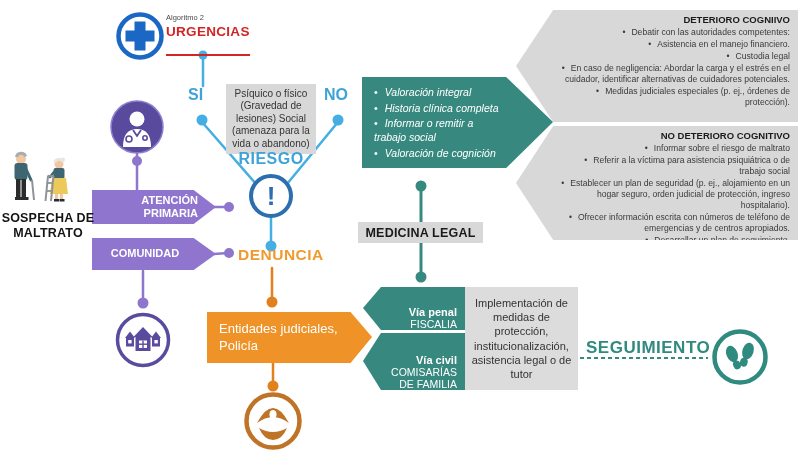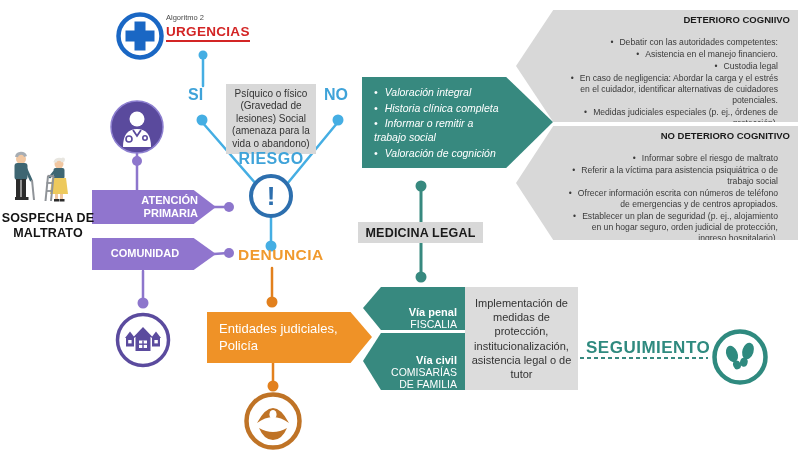--- a/index.html
+++ b/index.html
@@ -3,21 +3,21 @@
 <meta charset="utf-8">
 <style>
   html,body{margin:0;padding:0;background:#fff;font-family:"Liberation Sans",sans-serif;}
   #canvas{position:relative;width:799px;height:453px;background:#fff;overflow:hidden;}
   svg.overlay{position:absolute;left:0;top:0;z-index:1;}
   .node{position:absolute;z-index:2;box-sizing:border-box;}
   .label{position:absolute;z-index:3;}
 
   
   .algoritmo{left:166px;top:13px;font-size:7.5px;color:#4a4a4a;}
-  .urgencias{left:166px;top:24px;font-size:13.5px;font-weight:bold;color:#d32525;border-bottom:2px solid #d32525;padding-bottom:1px;letter-spacing:.3px;}
+  .urgencias{left:166px;top:24px;font-size:13.5px;font-weight:bold;color:#d32525;border-bottom:2px solid #d32525;padding-bottom:15px;letter-spacing:.3px;}
   .si{left:188px;top:86px;font-size:16px;font-weight:bold;color:#3fa3d9;}
   .no{left:324px;top:86px;font-size:16px;font-weight:bold;color:#3fa3d9;}
   .riesgo{left:234px;top:150px;width:74px;text-align:center;font-size:16px;font-weight:bold;color:#3fa3d9;letter-spacing:.5px;}
   .risk-circle{left:249px;top:174px;width:44px;height:44px;border:4px solid #2d6fae;border-radius:50%;background:#fff;z-index:2;
     display:flex;align-items:center;justify-content:center;font-size:26px;font-weight:bold;color:#2d6fae;}
   .factors-box{left:226px;top:84px;width:90px;height:70px;background:#d8d8d8;color:#333;font-size:10px;line-height:1.25;
     display:flex;align-items:center;justify-content:center;text-align:center;padding:2px;}
 
   
   .sospecha{left:-2px;top:211px;width:100px;text-align:center;font-size:12.5px;font-weight:bold;color:#141414;line-height:1.2;letter-spacing:.2px;}
@@ -39,21 +39,21 @@
   .assess-arrow ul{margin:0;padding:9px 48px 0 12px;list-style:none;font-size:10.5px;line-height:1.3;}
   .assess-arrow li{margin-bottom:2px;font-style:italic;}
   .assess-arrow li::before{content:"•";margin-right:7px;}
 
   
   .banner{background:#d8d8d8;color:#3a3a3a;clip-path:polygon(13.2% 0,100% 0,100% 100%,13.2% 100%,0 50%);}
   .banner-top{left:516px;top:10px;width:282px;height:112px;}
   .banner-bottom{left:516px;top:126px;width:282px;height:114px;}
   .banner .inner{padding:4px 8px 0 40px;text-align:right;}
   .banner h4{margin:0 0 2px 0;font-size:9.5px;font-weight:bold;color:#1a1a1a;}
-  .banner ul{margin:12px;padding:0;list-style:none;font-size:8.6px;line-height:1.28;}
+  .banner ul{margin:0;padding:0;list-style:none;font-size:8.6px;line-height:1.28;}
   .banner li{margin-bottom:1px;}
   .banner li::before{content:"•";margin-right:6px;}
 
   
   .medicina{left:358px;top:222px;width:125px;height:21px;background:#d8d8d8;color:#1a1a1a;font-weight:bold;font-size:12.5px;
     display:flex;align-items:center;justify-content:center;letter-spacing:.2px;}
 
   
   .via{background:#37897f;color:#fff;clip-path:polygon(17.6% 0,100% 0,100% 100%,17.6% 100%,0 49%);
     display:flex;flex-direction:column;justify-content:flex-end;text-align:right;padding:0 8px 0 20px;box-sizing:border-box;}
@@ -214,22 +214,22 @@
           <li>Medidas judiciales especiales (p. ej., órdenes de protección).</li>
         </ul>
     </div>
   </div>
   <div class="node banner banner-bottom">
     <div class="inner">
       <h4>NO DETERIORO COGNITIVO</h4>
       <ul>
           <li>Informar sobre el riesgo de maltrato</li>
           <li>Referir a la víctima para asistencia psiquiátrica o de trabajo social</li>
+          <li>Establecer un plan de seguridad (p. ej., alojamiento en un hogar seguro, orden judicial de protección, ingreso hospitalario).</li>
           <li>Ofrecer información escrita con números de teléfono de emergencias y de centros apropiados.</li>
-          <li>Establecer un plan de seguridad (p. ej., alojamiento en un hogar seguro, orden judicial de protección, ingreso hospitalario).</li>
           <li>Desarrollar un plan de seguimiento.</li>
         </ul>
     </div>
   </div>
 
   <div class="label denuncia">DENUNCIA</div>
   <div class="node entidades-box">
     <span>Entidades judiciales, Policía</span>
   </div>
 

